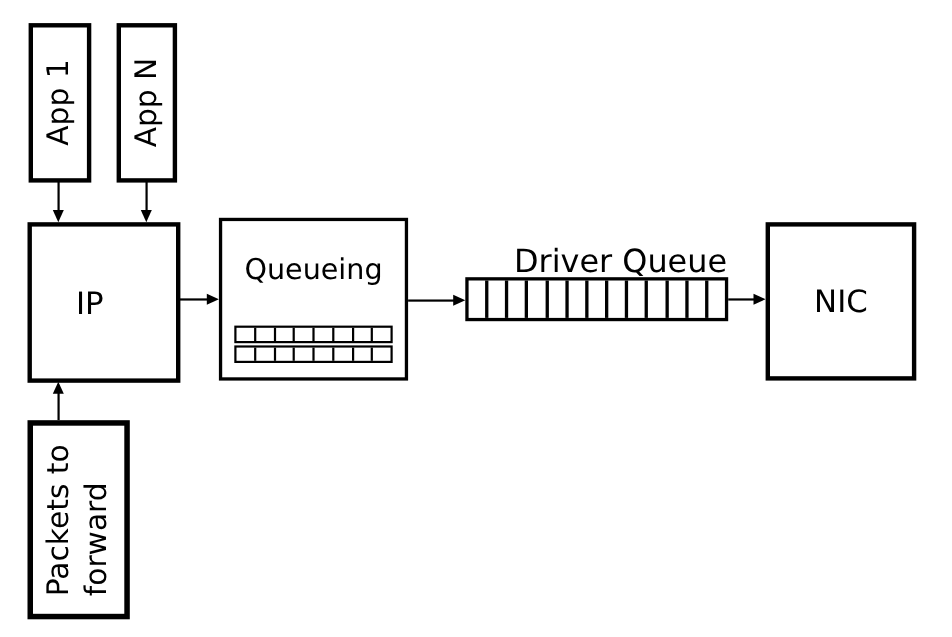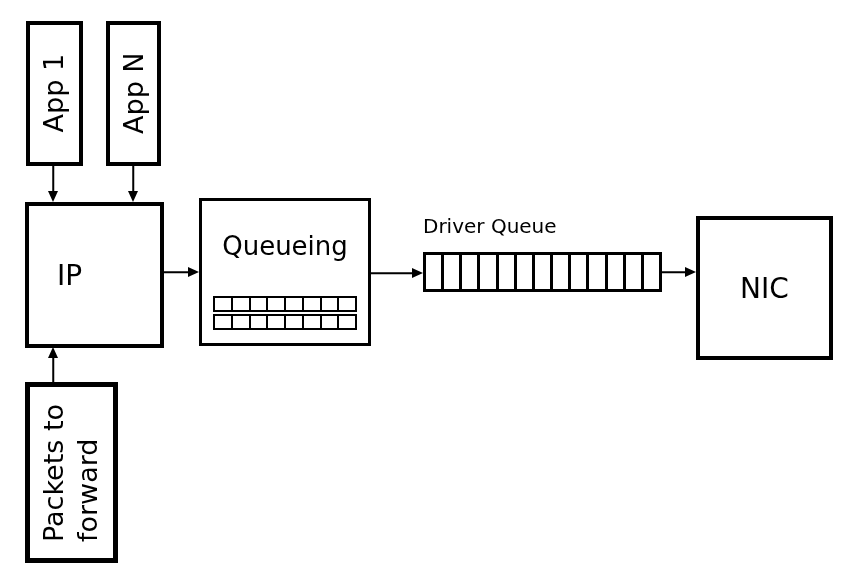--- a/index.html
+++ b/index.html
@@ -40,21 +40,21 @@
     line-height: 34px;
     text-align: left;
     white-space: nowrap;
   }
   .vtext2 span { display: block; }
   
   .node-ip-stack {
     display: flex;
     flex-direction: column;
     justify-content: center;
-    padding-left: 28px;
+    padding-left: 40px;
     font-size: 28px;
     line-height: 37px;
   }
   .node-nic {
     display: flex;
     align-items: center;
     justify-content: center;
     font-size: 28px;
   }
   .node-qdisc {
@@ -82,24 +82,24 @@
   .qrow + .qrow { margin-top: 2px; }
   .qcell {
     flex: 1;
     border-left: 2px solid #000;
   }
   .qcell:first-child { border-left: none; }
   
   .dq-label {
     position: absolute;
     left: 423px;
-    top: 209px;
+    top: 220px;
     width: 238px;
-    text-align: left;
-    font-size: 20px;
+    text-align: right;
+    font-size: 29px;
     line-height: 34px;
   }
   .dq-strip {
     position: absolute;
     left: 423px;
     top: 252px;
     width: 239px;
     height: 40px;
     box-sizing: border-box;
     border: 3px solid #000;
@@ -248,17 +248,17 @@
       <div class="dq-cell"></div>
       <div class="dq-cell"></div>
       <div class="dq-cell"></div>
     </div>
 
   <div class="arrow" style="left:662px; top:266px; width:34px; height:12px;">
     <div class="shaft-h" style="left:0; right:9px;"></div>
     <div class="head-right"></div>
   </div>
 
-  <div class="box node-nic" style="left:696px; top:216px; width:137px; height:144px;">
+  <div class="box node-nic" style="left:696px; top:202px; width:137px; height:144px;">
     <span>NIC</span>
   </div>
 
 </div>
 
 </body></html>

